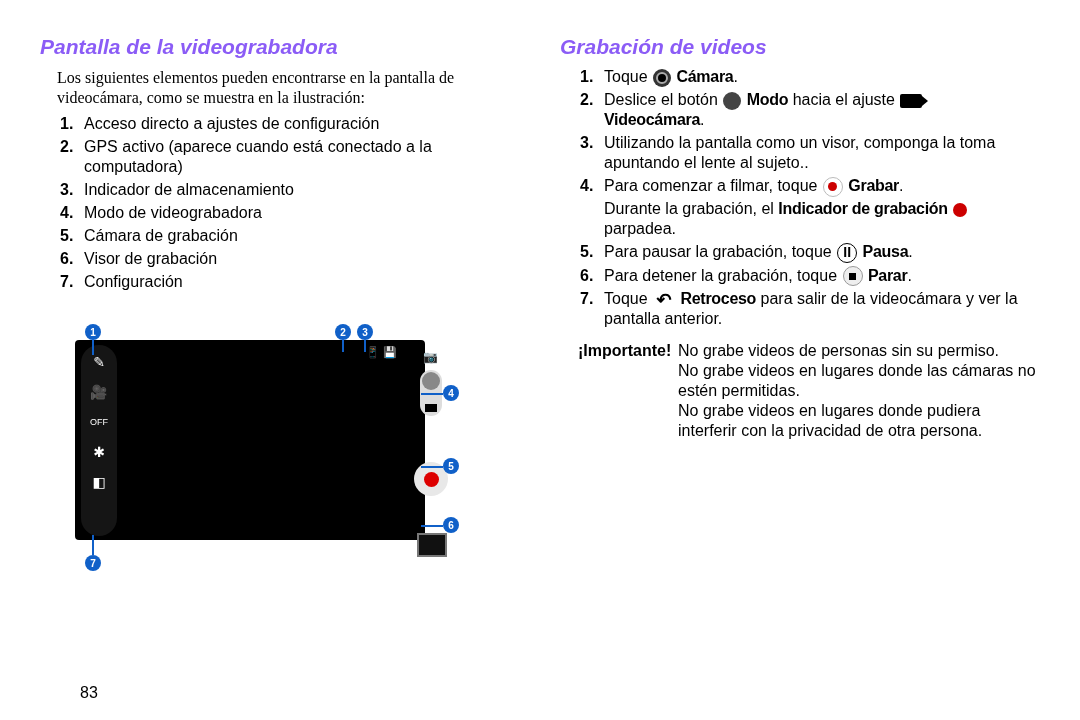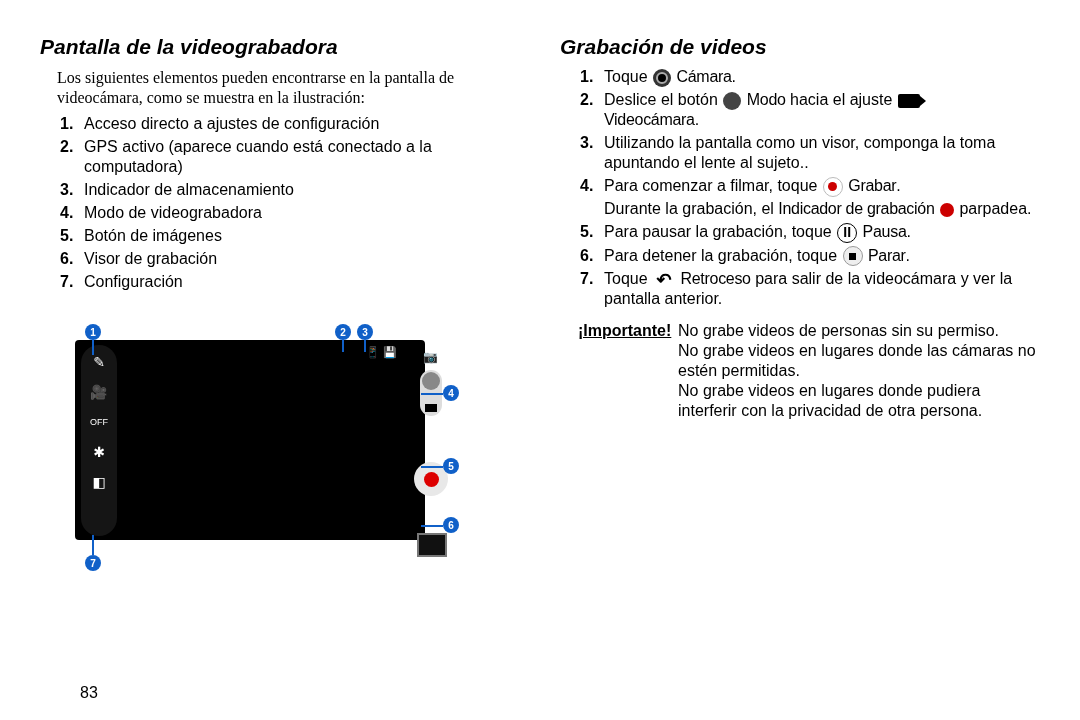--- a/index.html
+++ b/index.html
@@ -15,21 +15,21 @@
     }
     .page {
       display: flex;
       padding: 35px 40px 10px 40px;
       gap: 40px;
     }
     .col {
       flex: 1;
     }
     h2 {
-      color: #000000;
+      color: #8b5cf6;
       font-style: italic;
       font-weight: bold;
       font-size: 21px;
       margin: 0 0 8px 0;
       font-family: Arial, sans-serif;
     }
     .intro {
       margin: 9px 0 6px 17px;
       line-height: 1.25;
       font-family: Liberation Serif, serif;
@@ -46,21 +46,21 @@
       line-height: 1.25;
       position: relative;
     }
     ol li::before {
       content: counter(item) ".";
       font-weight: bold;
       position: absolute;
       left: -24px;
       width: 20px;
     }
-    .bold { font-weight: normal; }
+    .bold { font-weight: bold; }
     .condensed { font-family: 'Arial Narrow', Arial, sans-serif; letter-spacing: -0.3px; }
     .figure {
       margin: 18px 0 0 35px;
       position: relative;
       width: 380px;
       height: 255px;
     }
     .screen {
       position: absolute;
       top: 30px;
@@ -165,36 +165,36 @@
     .ic-camcorder { width:22px; height:14px; background:#000; position:relative; border-radius:2px;}
     .ic-camcorder::after { content:""; position:absolute; right:-6px; top:2px; border-left:6px solid #000; border-top:5px solid transparent; border-bottom:5px solid transparent; }
     .ic-record { width:18px;height:18px;border:1px solid #bbb;border-radius:50%;display:inline-flex;align-items:center;justify-content:center;}
     .ic-record::after {content:"";width:9px;height:9px;background:#c00;border-radius:50%;}
     .ic-rec-ind { width:14px;height:14px;background:#c00;border-radius:50%;}
     .ic-pause { width:18px;height:18px;border:1px solid #000;border-radius:50%;display:inline-flex;align-items:center;justify-content:center;font-size:14px;font-weight:bold;}
     .ic-stop { width:18px;height:18px;border:1px solid #999;border-radius:50%;display:inline-flex;align-items:center;justify-content:center; background:#eee;}
     .ic-stop::after {content:"";width:7px;height:7px;background:#000;}
     .ic-back { width:22px;height:14px; display:inline-flex; align-items:center; justify-content:center; font-size:18px; font-weight:bold;}
     .important-row { display:flex; margin-top:12px; margin-left:18px; line-height:1.25;}
-    .imp-label { font-weight:bold; min-width:100px;text-decoration:underline; }
+    .imp-label { font-weight:bold; min-width:100px; }
     .imp-body { }
   </style>
 </head>
 <body>
 
 <div class="page">
   <div class="col">
     <h2>Pantalla de la videograbadora</h2>
     <p class="intro">Los siguientes elementos pueden encontrarse en la pantalla de videocámara, como se muestra en la ilustración:</p>
     <ol>
       <li>Acceso directo a ajustes de configuración</li>
       <li>GPS activo (aparece cuando está conectado a la computadora)</li>
       <li>Indicador de almacenamiento</li>
       <li>Modo de videograbadora</li>
-      <li>Botón de imágenes</li>
+      <li>Cámara de grabación</li>
       <li>Visor de grabación</li>
       <li>Configuración</li>
     </ol>
 
     <div class="figure">
       <div class="screen"></div>
       <div class="topbar-left">
         <div class="tb-icon">✎</div>
         <div class="tb-icon">🎥</div>
         <div class="tb-icon" style="font-size:9px;">OFF</div>

